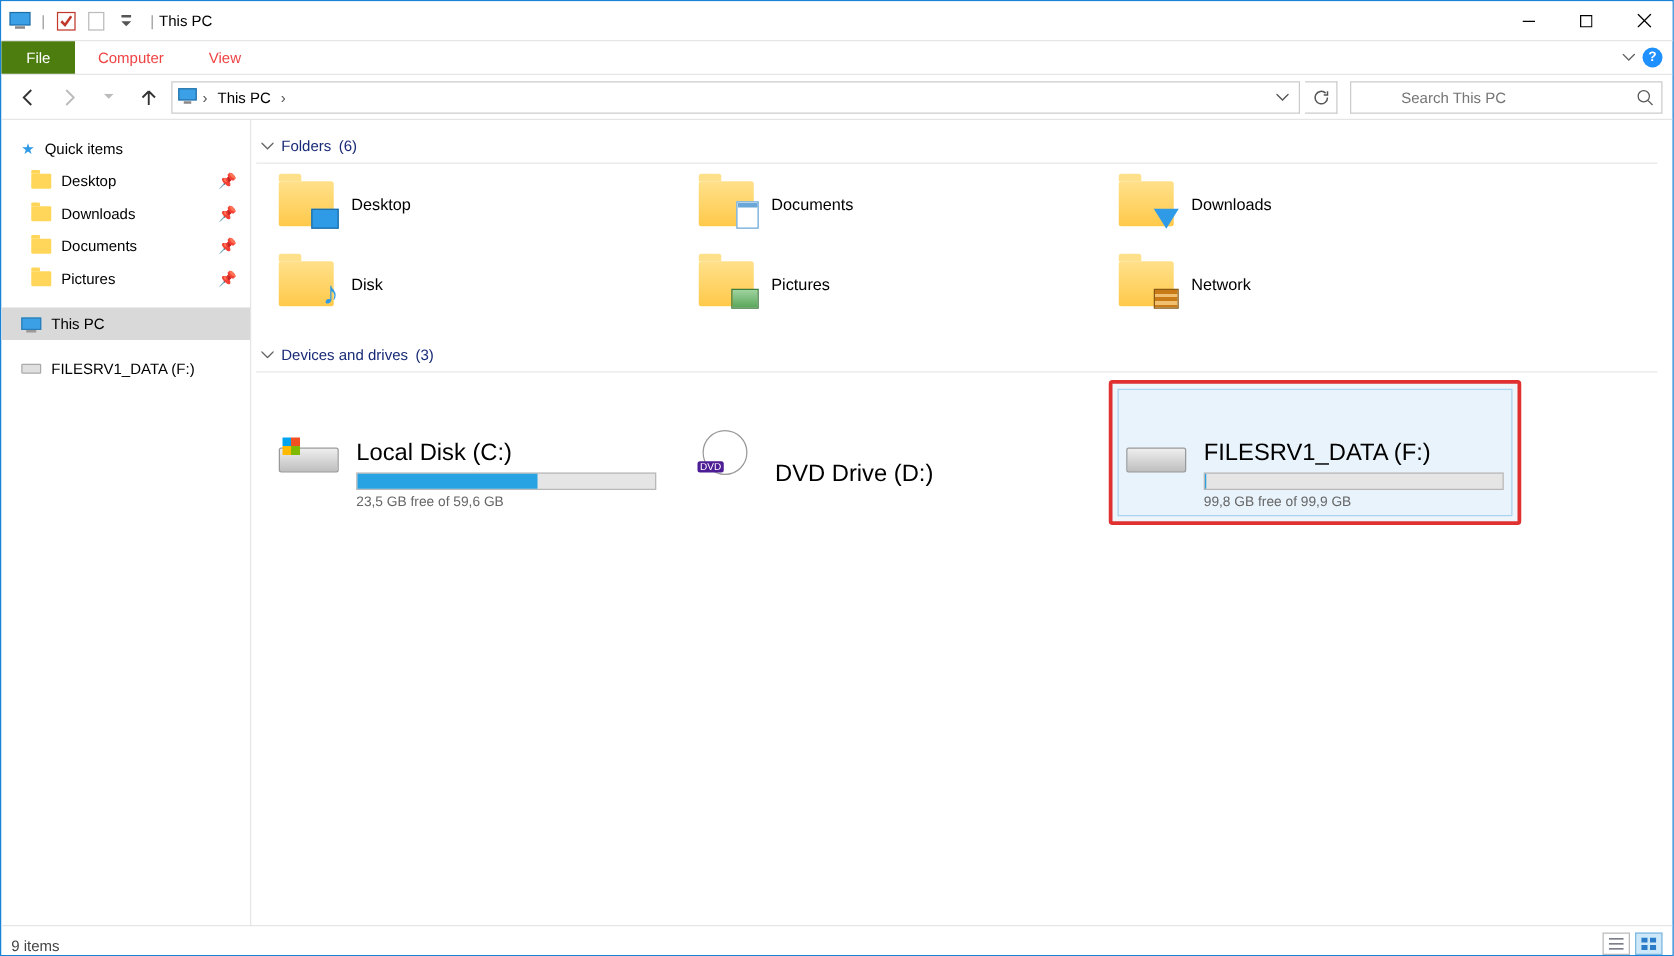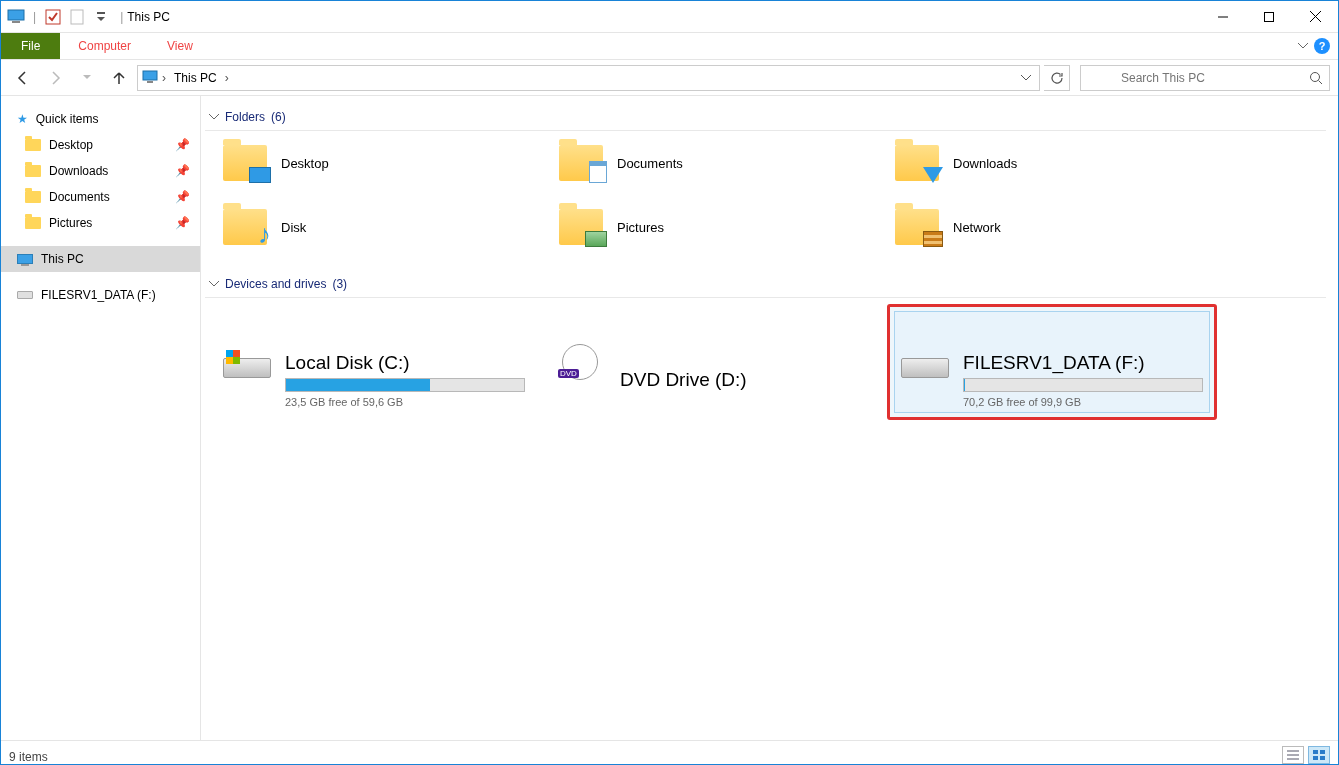--- a/index.html
+++ b/index.html
@@ -341,21 +341,21 @@
       <div class="drive-highlight">
         <div class="drive-item">
           <div class="drive-icon">
               <div class="hdd"></div>
             </div>
           <div class="drive-info">
             <span class="drive-name">FILESRV1_DATA (F:)</span>
             <div class="capacity-bar">
                 <div class="capacity-fill" id="fill-f" style="width: 0.1%;"></div>
               </div>
-            <span class="capacity-text">70,2 GB free of 99,9 GB</span>
+            <span class="capacity-text">99,8 GB free of 99,9 GB</span>
           </div>
         </div>
       </div>
     </div>
   </div>
 </div>
 
 <div class="statusbar">
   <span>9 items</span>
   <div class="status-spacer"></div>

